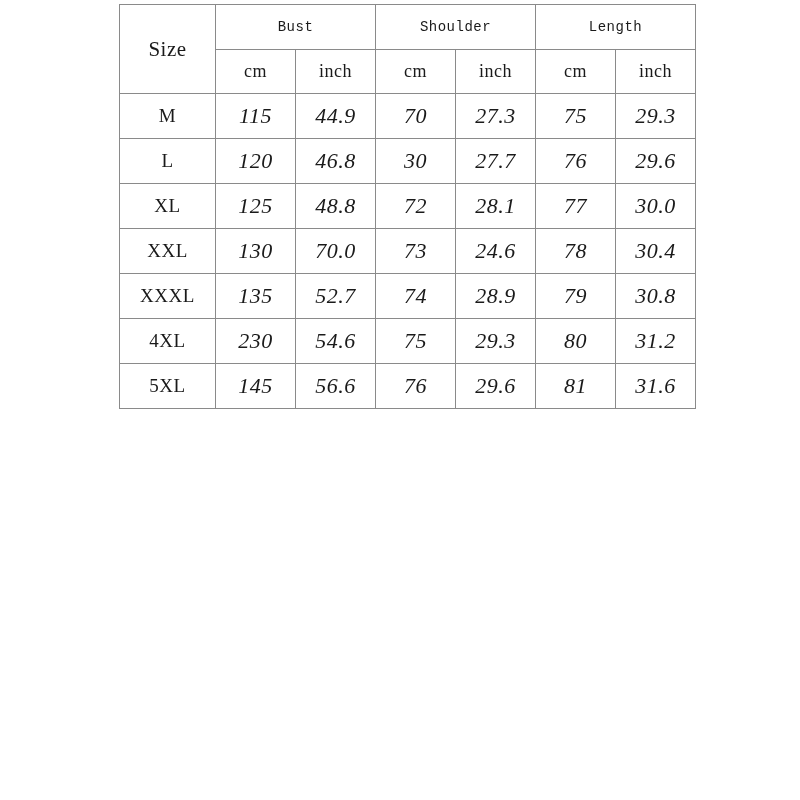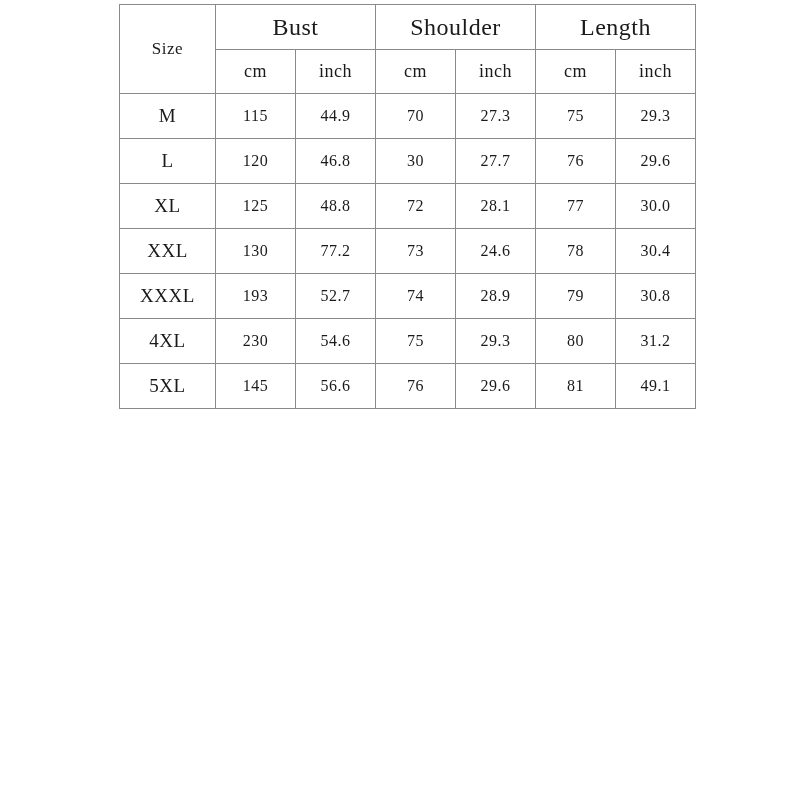--- a/index.html
+++ b/index.html
@@ -33,32 +33,34 @@
   table.size-table th {
     border: 1px solid #8a8a8a;
     text-align: center;
     vertical-align: middle;
     font-weight: normal;
     padding: 0;
     letter-spacing: 0.5px;
   }
   table.size-table th.grp {
     height: 44px;
-    font-size: 24px;
+    font-size: 14px;
+    font-family: Liberation Mono, monospace;
   }
   table.size-table th.unit {
     height: 43px;
     font-size: 18px;
   }
   table.size-table th.sizecell {
-    font-size: 17px;
+    font-size: 21px;
   }
   table.size-table td.datacell {
     height: 44px;
-    font-size: 16px;
+    font-size: 22px;
+    font-style: italic;
   }
   table.size-table td.sizelabel {
     height: 44px;
     font-size: 19px;
   }
   
   col.c-size  { width: 96px; }
   col.c-num   { width: 80px; }
 
   
@@ -130,29 +132,29 @@
         <td class="datacell">125</td>
         <td class="datacell">48.8</td>
         <td class="datacell">72</td>
         <td class="datacell">28.1</td>
         <td class="datacell">77</td>
         <td class="datacell">30.0</td>
       </tr>
       <tr>
         <td class="sizelabel">XXL</td>
         <td class="datacell">130</td>
-        <td class="datacell">77.2</td>
+        <td class="datacell">70.0</td>
         <td class="datacell">73</td>
         <td class="datacell">24.6</td>
         <td class="datacell">78</td>
         <td class="datacell">30.4</td>
       </tr>
       <tr>
         <td class="sizelabel">XXXL</td>
-        <td class="datacell">193</td>
+        <td class="datacell">135</td>
         <td class="datacell">52.7</td>
         <td class="datacell">74</td>
         <td class="datacell">28.9</td>
         <td class="datacell">79</td>
         <td class="datacell">30.8</td>
       </tr>
       <tr>
         <td class="sizelabel">4XL</td>
         <td class="datacell">230</td>
         <td class="datacell">54.6</td>
@@ -161,21 +163,21 @@
         <td class="datacell">80</td>
         <td class="datacell">31.2</td>
       </tr>
       <tr>
         <td class="sizelabel">5XL</td>
         <td class="datacell">145</td>
         <td class="datacell">56.6</td>
         <td class="datacell">76</td>
         <td class="datacell">29.6</td>
         <td class="datacell">81</td>
-        <td class="datacell">49.1</td>
+        <td class="datacell">31.6</td>
       </tr>
     </tbody>
   </table>
 </div>
 
 <div id="diagrams">
   <svg class="diag-svg" width="800" height="400" viewBox="0 0 800 400">
     <defs>
       <marker id="ahR" markerWidth="9" markerHeight="9" refX="8" refY="4.5" orient="auto">
         <path d="M0,0.6 L8.5,4.5 L0,8.4" fill="none" stroke="#3c3c3c" stroke-width="1.3"></path>

